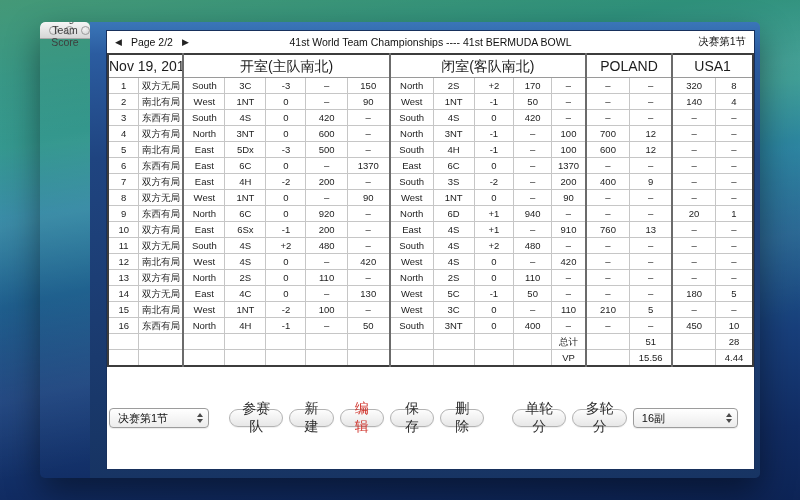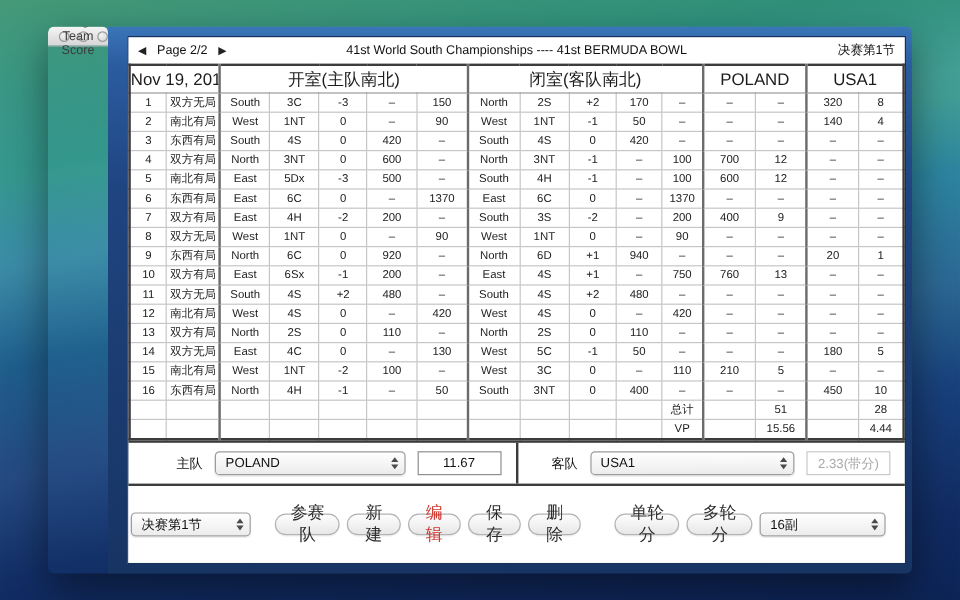--- a/index.html
+++ b/index.html
@@ -109,21 +109,21 @@
 
     <div class="frame">
       <div class="panel">
 
         <div class="navrow">
           <div class="navleft">
             <span class="navarrow">◀</span>
             <span>Page 2/2</span>
             <span class="navarrow">▶</span>
           </div>
-          <div class="navcenter">41st World South Championships  ----  41st BERMUDA BOWL</div>
+          <div class="navcenter">41st World Team Championships  ----  41st BERMUDA BOWL</div>
           <div class="navright">决赛第1节</div>
         </div>
 
         <table class="score">
           <colgroup>
             <col style="width:4.8%">
               <col style="width:6.9%">
               <col style="width:6.4%">
               <col style="width:6.4%">
             <col style="width:6.2%">
@@ -316,21 +316,21 @@
                 <td>双方有局</td>
                 <td class="sep">East</td>
                 <td>6Sx</td>
                 <td>-1</td>
                 <td>200</td>
                 <td>–</td>
                 <td class="sep">East</td>
                 <td>4S</td>
                 <td>+1</td>
                 <td>–</td>
-                <td>750</td>
+                <td>910</td>
                 <td class="sep">760</td>
                 <td>13</td>
                 <td class="sep">–</td>
                 <td>–</td>
               </tr>
               <tr>
                 <td>11</td>
                 <td>双方无局</td>
                 <td class="sep">South</td>
                 <td>4S</td>
@@ -469,44 +469,20 @@
                 <td></td>
                 <td>VP</td>
                 <td class="sep"></td>
                 <td>15.56</td>
                 <td class="sep"></td>
                 <td>4.44</td>
               </tr>
             </tbody>
         </table>
 
-        <div class="teamsrow">
-          <div class="teamhalf">
-            <span class="tlabel">主队</span>
-            <div class="popup team-popup">
-              <span class="ptext">POLAND</span>
-              <span class="stepper">
-                  <span class="tri-up"></span>
-                  <span class="tri-down"></span>
-                </span>
-            </div>
-            <input class="vpfield" readonly="" value="11.67" style="">
-          </div>
-          <div class="teamhalf away">
-            <span class="tlabel">客队</span>
-            <div class="popup team-popup">
-              <span class="ptext">USA1</span>
-              <span class="stepper">
-                  <span class="tri-up"></span>
-                  <span class="tri-down"></span>
-                </span>
-            </div>
-            <input class="vpfield disabled" readonly="" value="2.33(带分)" style="">
-          </div>
-        </div>
 
         <div class="buttonbar">
           <div class="popup bar-popup">
             <span class="ptext">决赛第1节</span>
             <span class="stepper">
                 <span class="tri-up"></span>
                 <span class="tri-down"></span>
               </span>
           </div>
           <button class="pill first-btn">参赛队</button>

